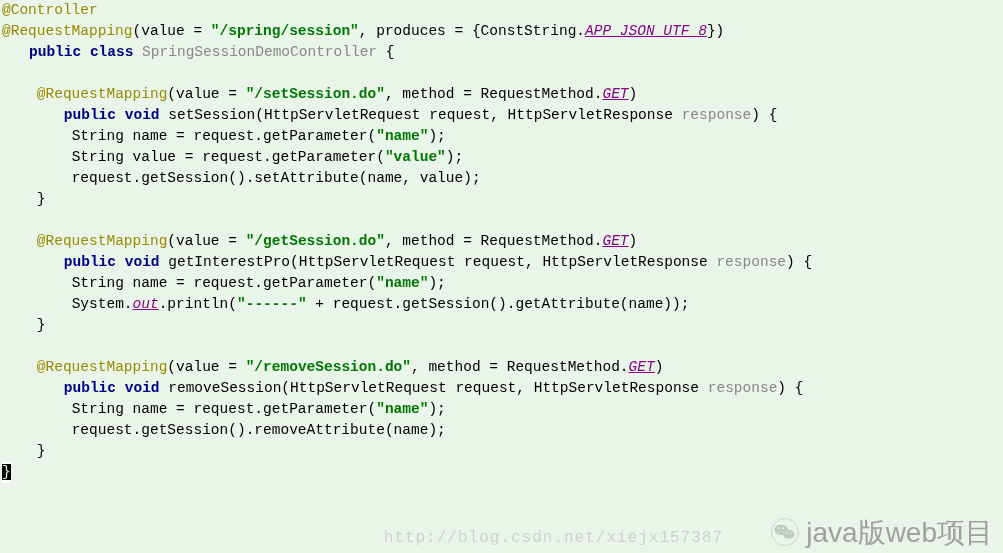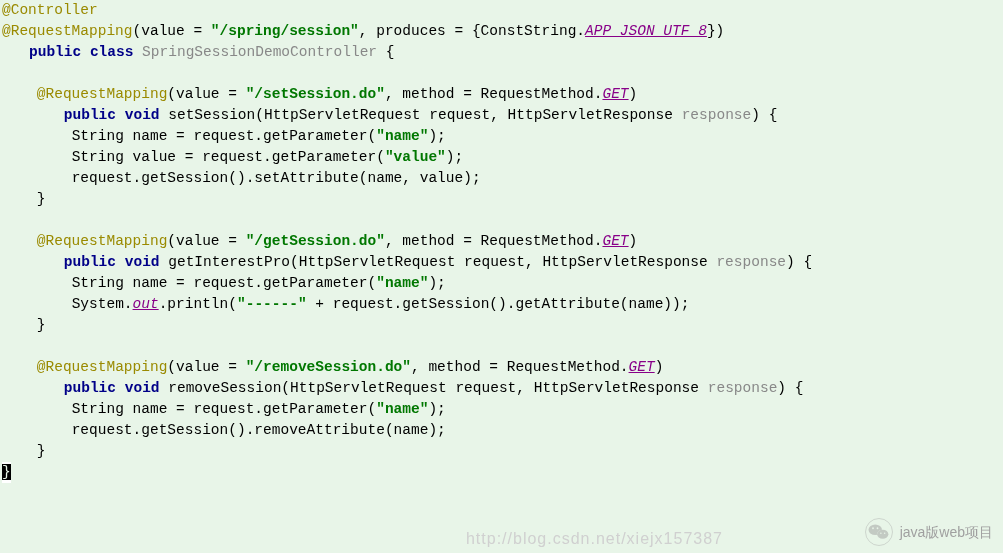--- a/index.html
+++ b/index.html
@@ -28,36 +28,36 @@
   .caret-line {
     background: #ffffff;
     display: inline-block;
   }
   .watermark-right {
     position: absolute;
     bottom: 6px;
     right: 10px;
     color: #a0a0a0;
     font-family: "Microsoft YaHei", sans-serif;
-    font-size: 14px;
+    font-size: 28px;
     display: flex;
     align-items: center;
     gap: 6px;
   }
   .wechat-icon {
     width: 30px;
     height: 30px;
     opacity: 0.5;
   }
   .watermark-url {
     position: absolute;
     bottom: 4px;
     right: 280px;
     color: #d0d0d0;
-    font-family: Liberation Sans, sans-serif;
+    font-family: Liberation Mono, monospace;
     font-size: 16px;
     letter-spacing: 1px;
     text-align: center;
   }
   
   .block-caret {
     background: #000;
     color: #e8f5e8;
   }
 </style>

